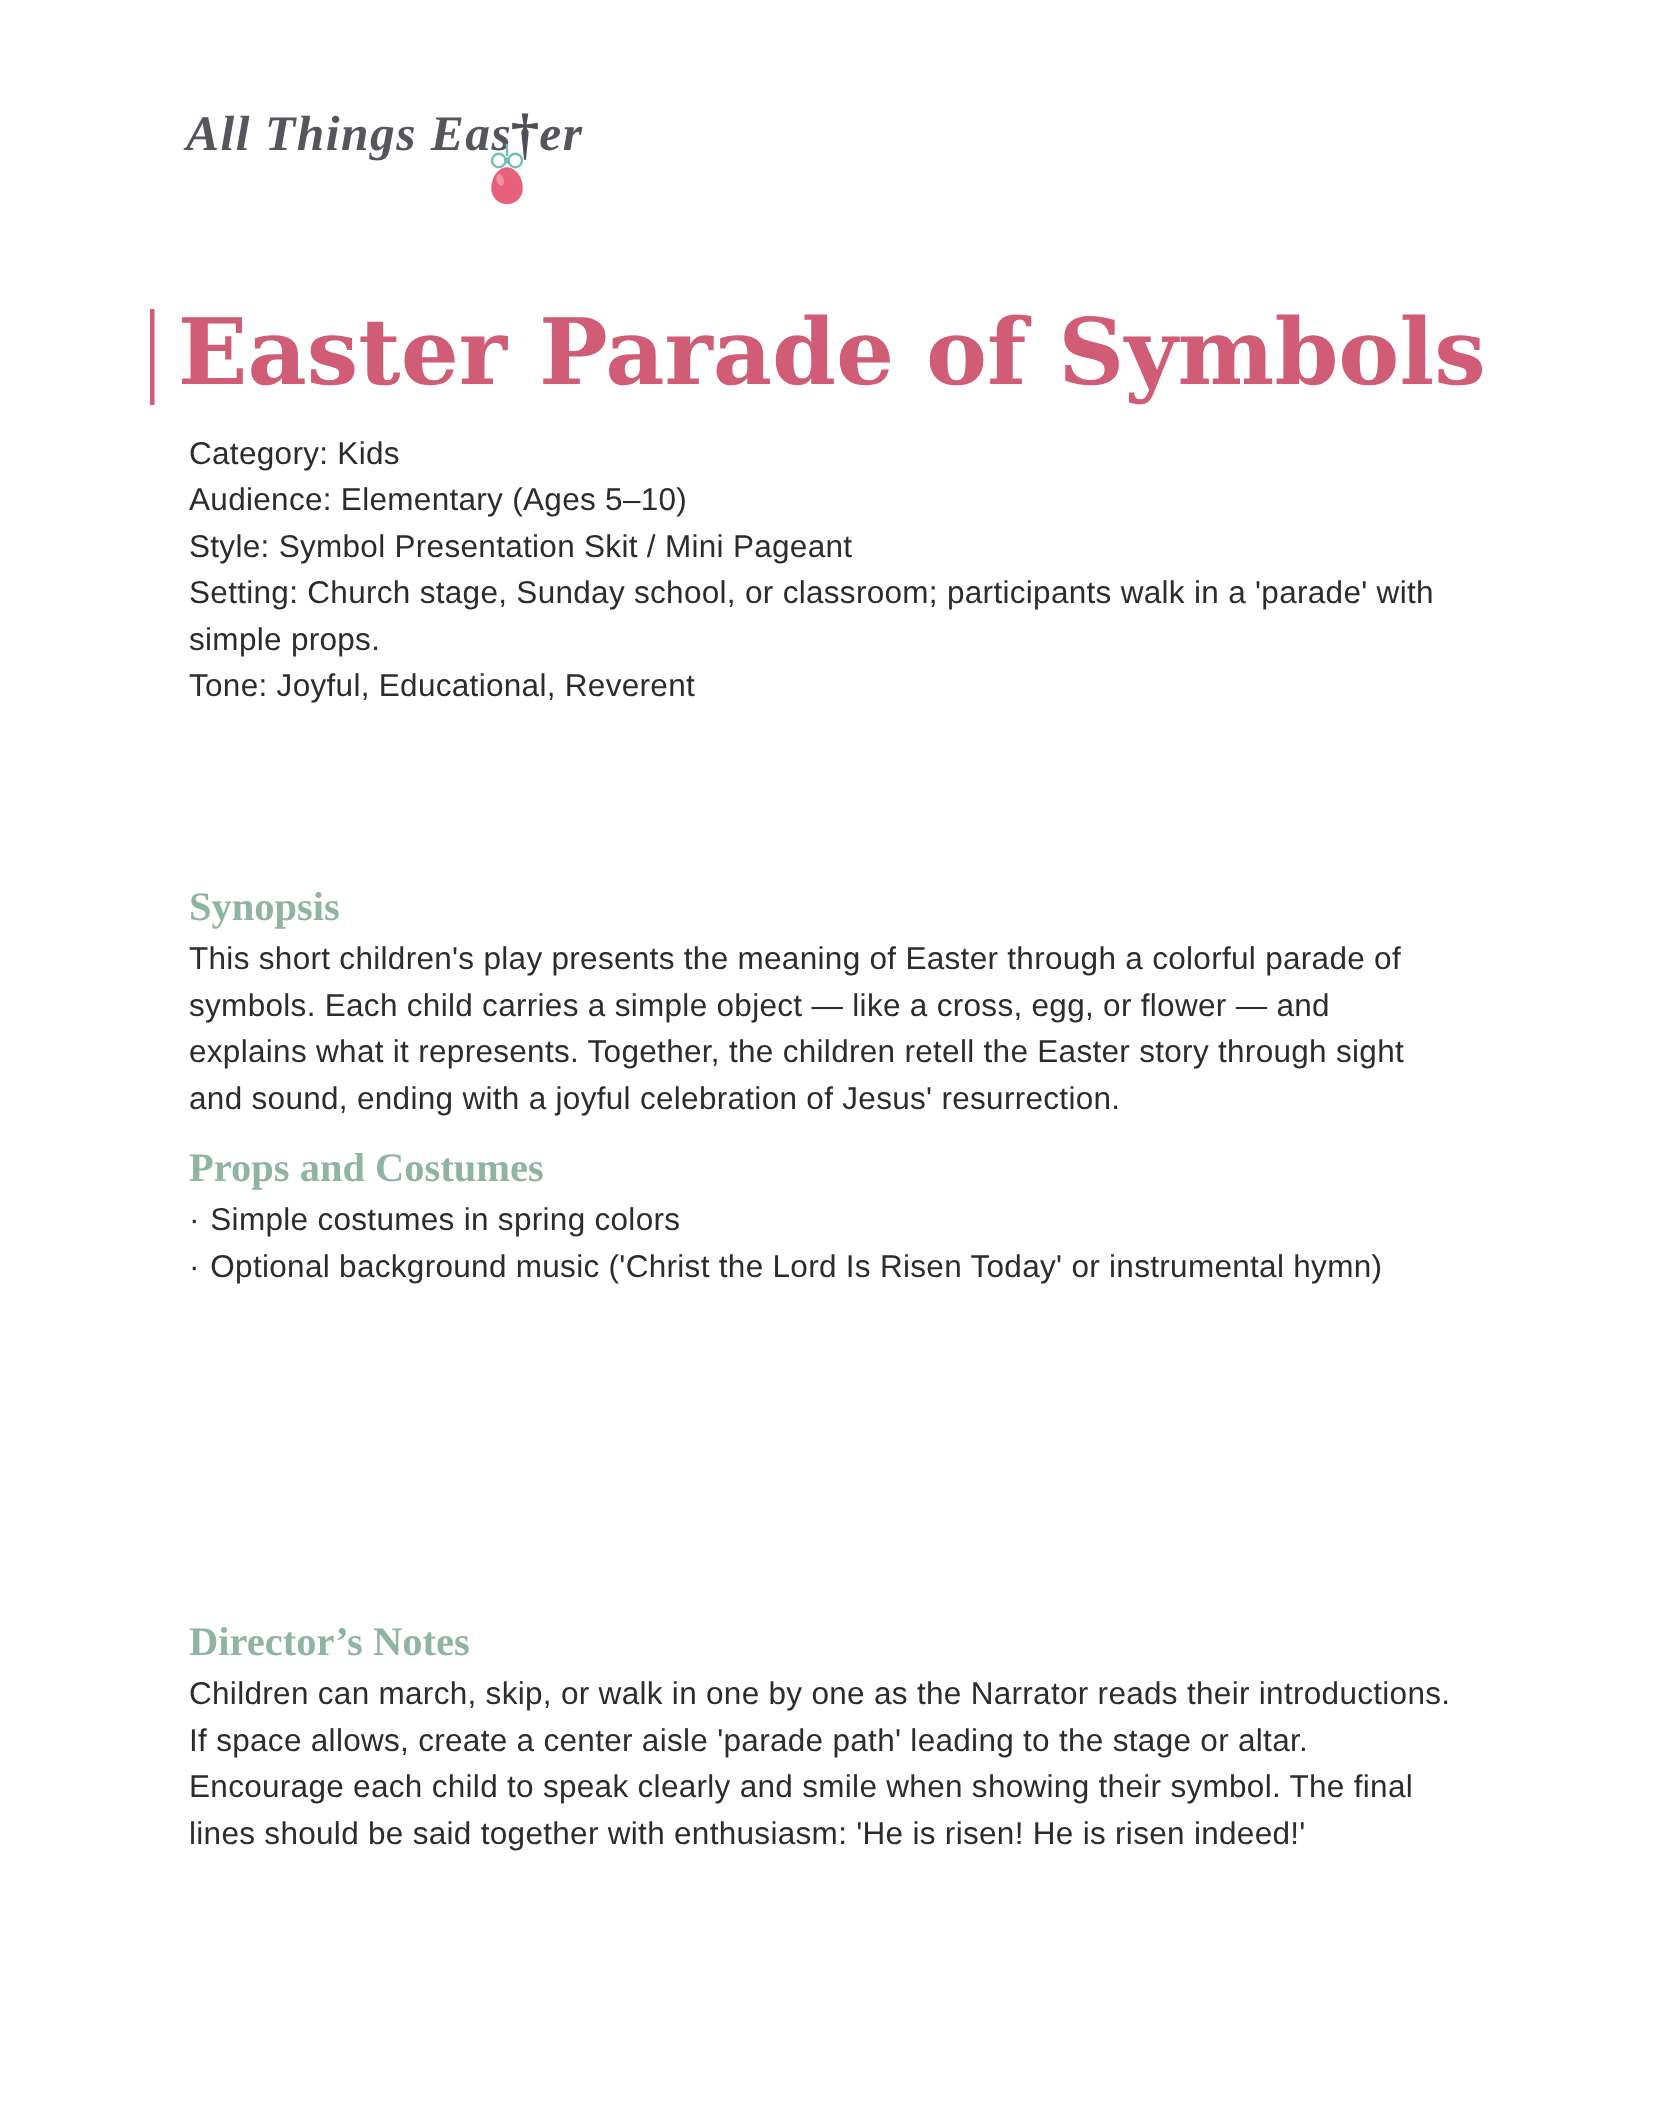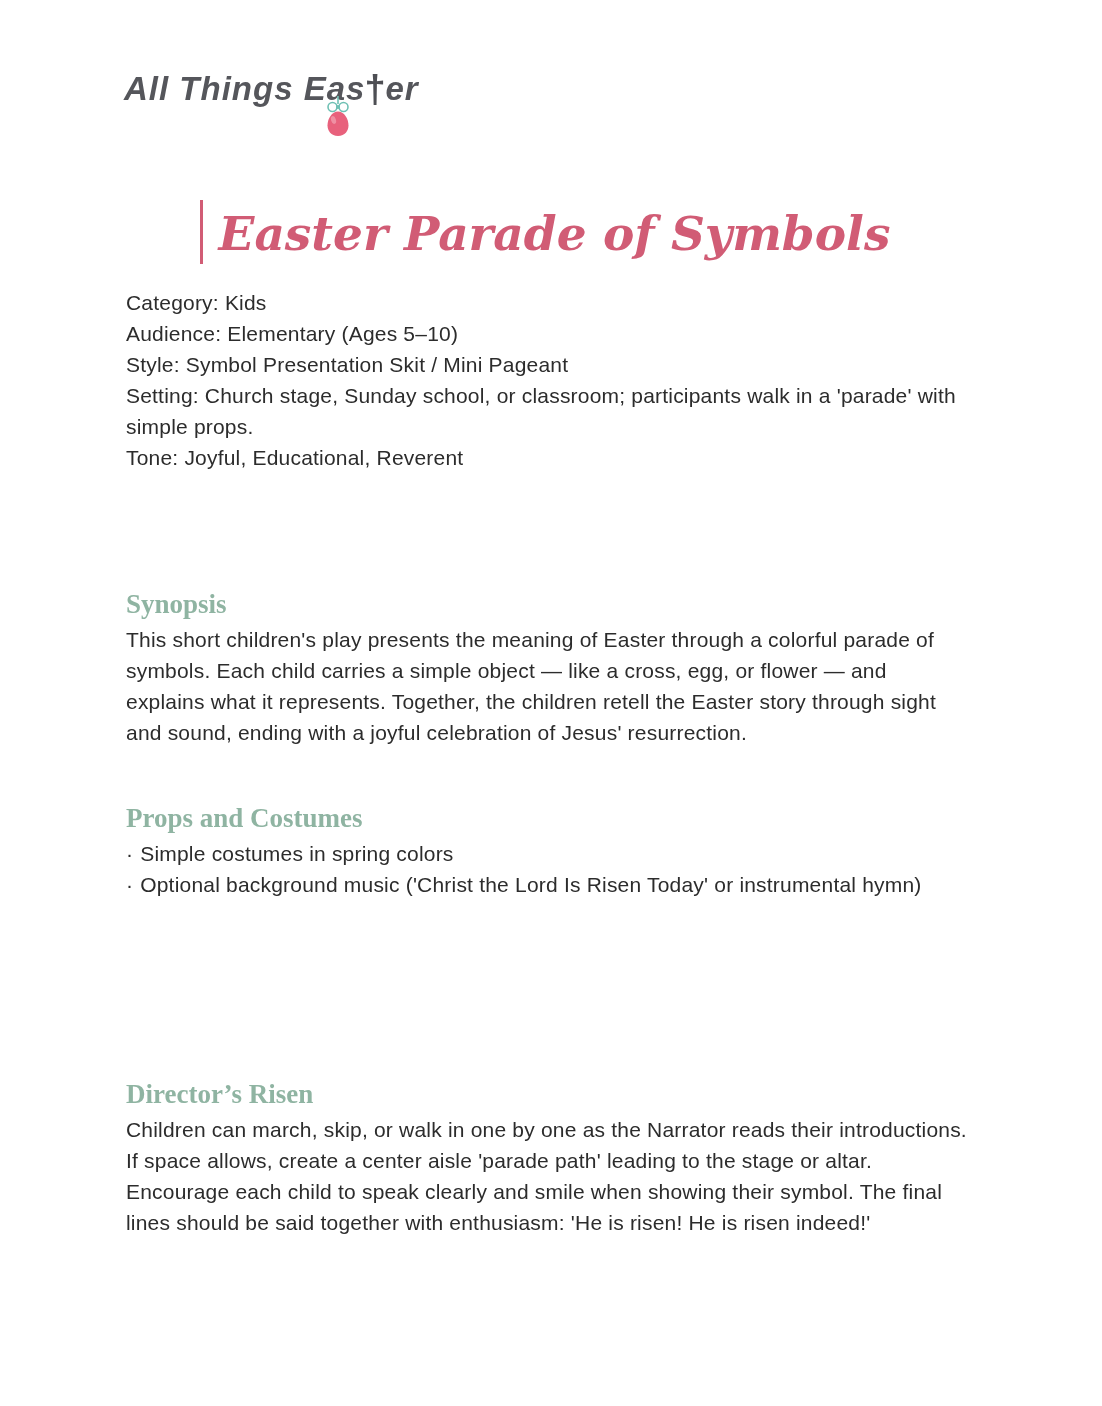--- a/index.html
+++ b/index.html
@@ -16,21 +16,21 @@
 
   
   .logo {
     position: absolute;
     left: 124px;
     top: 68px;
     width: 280px;
     height: 70px;
   }
   .logo-text {
-    font-family: Liberation Sans, sans-serif;
+    font-family: Liberation Serif, serif;
     font-style: italic;
     font-weight: 700;
     font-size: 33px;
     color: #55565b;
     letter-spacing: 1px;
     white-space: nowrap;
     margin-top: 44px;
   }
   .logo-cross {
     font-style: normal;
@@ -61,43 +61,42 @@
     display: inline-block;
     width: 3px;
     height: 64px;
     background: #d15c75;
     vertical-align: -14px;
     margin-right: 4px;
   }
   .page-title {
     display: inline;
     font-family: "DejaVu Serif", serif;
-    font-style: italic;
     font-weight: 700;
-    font-size: 47px;
+    font-size: 61px;
     color: #d15c75;
     letter-spacing: 0px;
     margin: 12px;
   }
 
   
   .textblock {
     position: absolute;
     left: 126px;
     width: 845px;
     font-size: 21px;
     line-height: 31px;
     letter-spacing: 0.2px;
     color: #2c2c2c;
   }
   .meta-block { top: 287px; }
   .meta-line { margin: 0; }
 
   .section-synopsis { top: 588px; }
-  .section-props    { top: 802px; }
+  .section-props    { top: 762px; }
   .section-notes    { top: 1078px; }
 
   .section-heading {
     font-family: "Liberation Serif", serif;
     font-weight: 700;
     font-size: 27px;
     line-height: 33px;
     color: #8fb4a2;
     letter-spacing: 0px;
     margin: 0 0 3px 0;
@@ -140,17 +139,17 @@
     <p class="section-body">This short children's play presents the meaning of Easter through a colorful parade of symbols. Each child carries a simple object — like a cross, egg, or flower — and explains what it represents. Together, the children retell the Easter story through sight and sound, ending with a joyful celebration of Jesus' resurrection.</p>
   </div>
 
   <div class="textblock section-props">
     <h2 class="section-heading">Props and Costumes</h2>
     <p class="bullet-line"><span class="bullet-glyph">·</span><span>Simple costumes in spring colors</span></p>
     <p class="bullet-line"><span class="bullet-glyph">·</span><span>Optional background music ('Christ the Lord Is Risen Today' or instrumental hymn)</span></p>
   </div>
 
   <div class="textblock section-notes">
-    <h2 class="section-heading">Director’s Risen</h2>
+    <h2 class="section-heading">Director’s Notes</h2>
     <p class="section-body">Children can march, skip, or walk in one by one as the Narrator reads their introductions. If space allows, create a center aisle 'parade path' leading to the stage or altar. Encourage each child to speak clearly and smile when showing their symbol. The final lines should be said together with enthusiasm: 'He is risen! He is risen indeed!'</p>
   </div>
 
 </div>
 
 </body></html>

